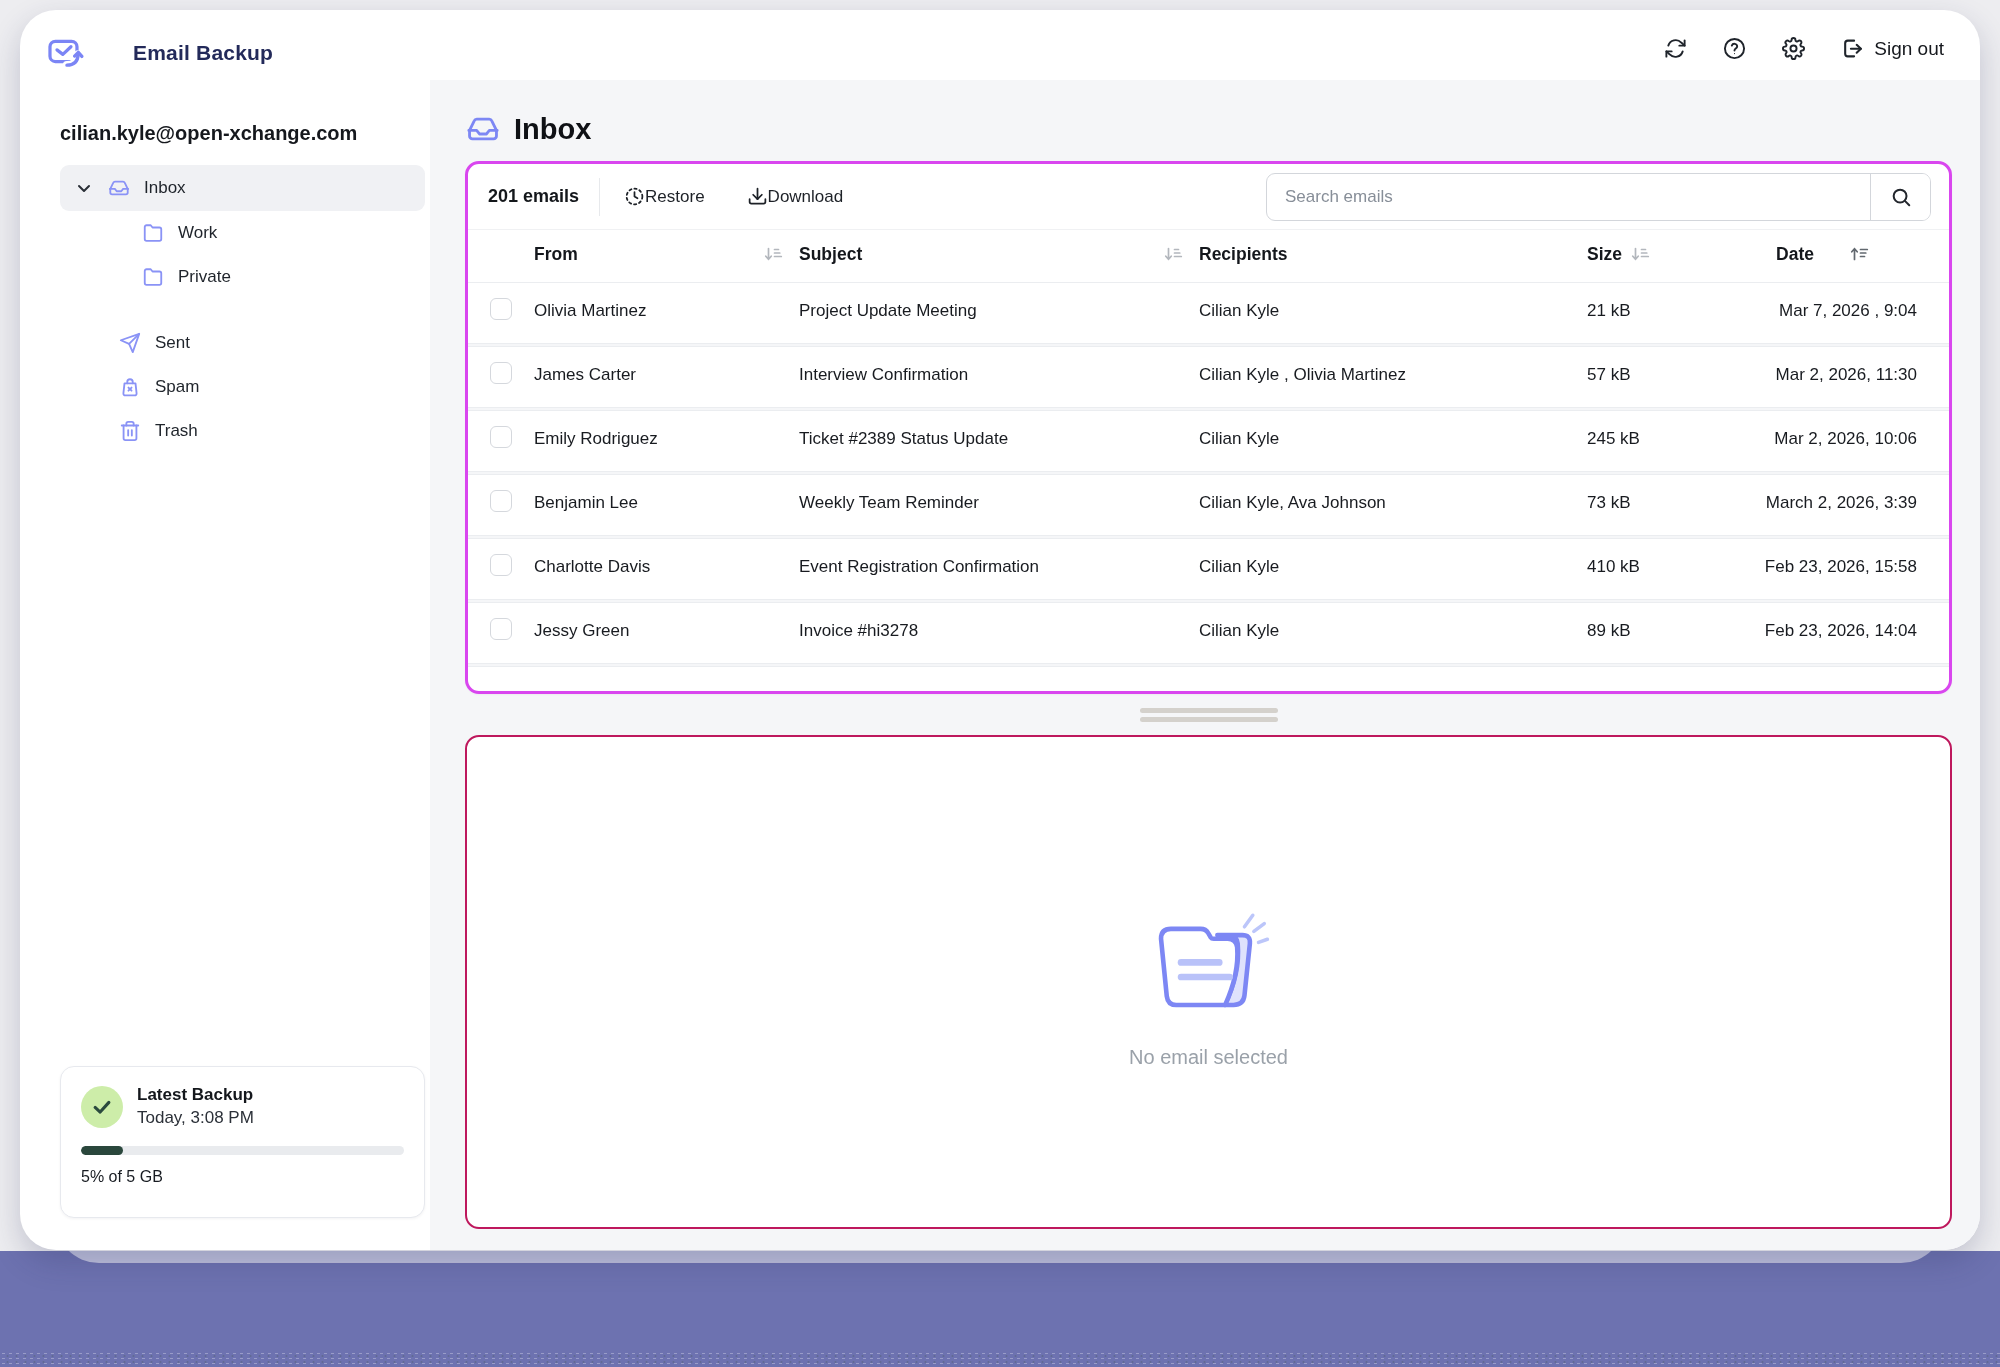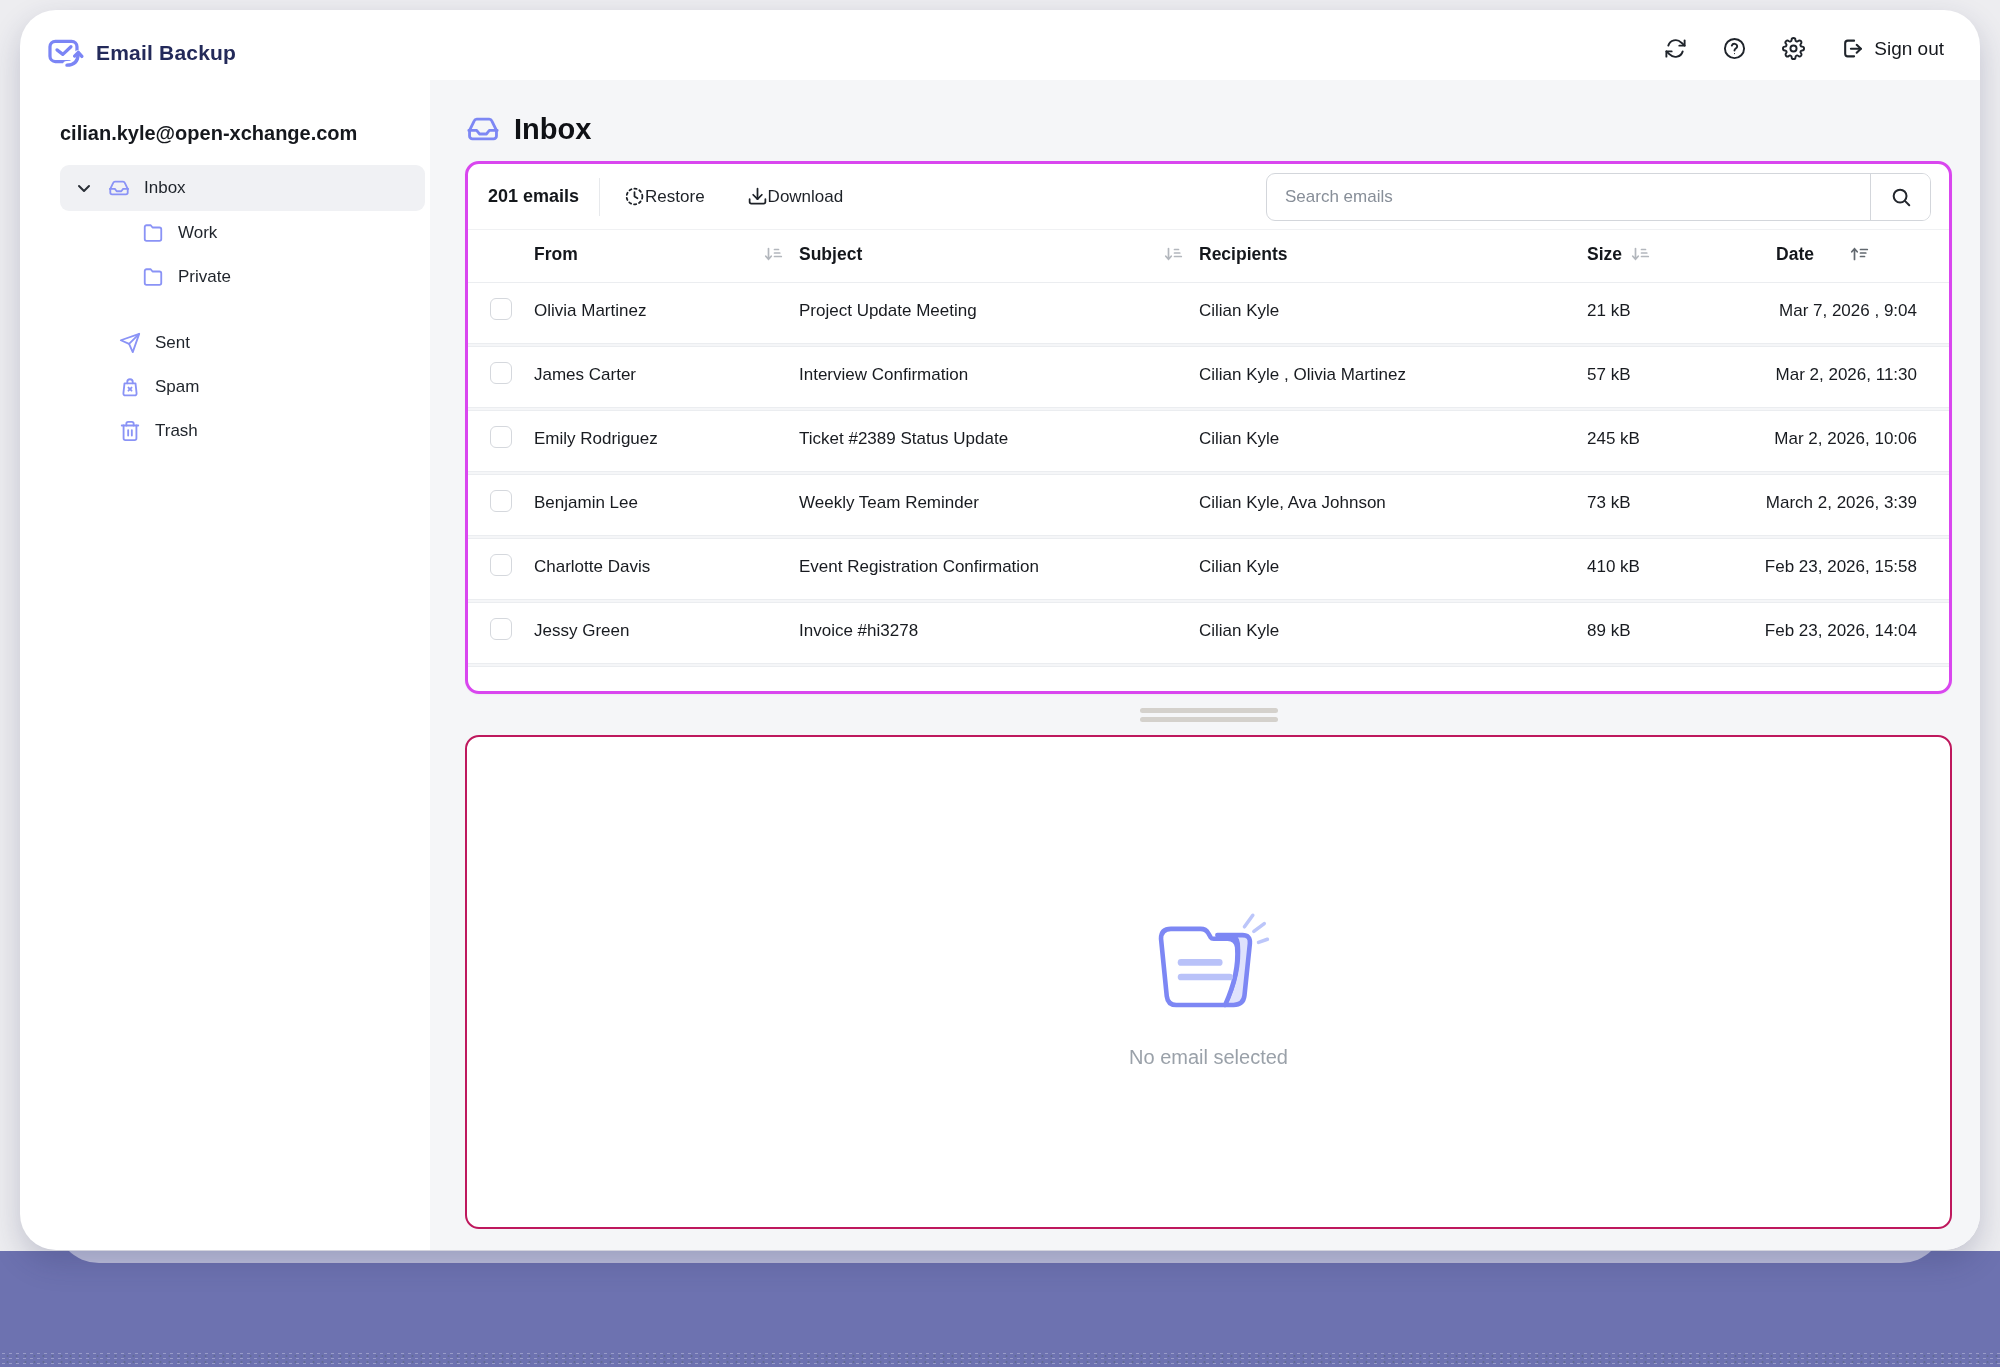--- a/index.html
+++ b/index.html
@@ -31,21 +31,21 @@
     position:absolute; left:20px; right:20px; top:10px; bottom:117px;
     background:#fff; border-radius:36px; overflow:hidden;
     box-shadow: 0 12px 30px rgba(40,45,90,.22);
   }
 
   
   .hdr { position:absolute; top:0; left:0; right:0; height:70px;
          display:flex; align-items:flex-start; justify-content:space-between;
          padding:27px 36px 0 28px; z-index:5;}
   .brand { display:flex; align-items:center; gap:12px; }
-  .brand-title { font-size:21px; font-weight:bold; color:#232a5a; letter-spacing:.2px;}
+  .brand-title { font-size:21px; font-weight:bold; color:#232a5a; letter-spacing:.2px;margin-left:37px;}
   .hdr-actions { display:flex; align-items:center; gap:36px; color:#23272e; }
   .hicon { width:23px; height:23px; display:block; cursor:pointer;}
   .signout { display:flex; align-items:center; gap:10px; cursor:pointer; }
   .signout-label { font-size:19px; color:#15181d; }
 
   
   .sidebar { position:absolute; top:70px; left:0; width:410px; bottom:14px;
              background:#fff; padding:0 22px 0 23px;margin-left:17px; }
   .account-email { margin-top:42px; font-size:20px; font-weight:bold; color:#15181d; }
   .nav { margin-top:20px; }
@@ -218,20 +218,37 @@
         <svg class="nicon" viewBox="0 0 24 24" fill="none" stroke="#8a93f6" stroke-width="2" stroke-linecap="round" stroke-linejoin="round">
           <polyline points="3 6 5 6 21 6"></polyline>
           <path d="M19 6v14a2 2 0 0 1-2 2H7a2 2 0 0 1-2-2V6m3 0V4a2 2 0 0 1 2-2h4a2 2 0 0 1 2 2v2"></path>
           <line x1="10" y1="11" x2="10" y2="17"></line>
           <line x1="14" y1="11" x2="14" y2="17"></line>
         </svg>
         <span>Trash</span>
       </div>
     </div>
 
+    <div class="backup-card">
+      <div class="backup-top">
+        <div class="check-circle">
+          <svg width="22" height="22" viewBox="0 0 24 24" fill="none" stroke="#2b4a3e" stroke-width="3.4" stroke-linecap="round" stroke-linejoin="round">
+            <polyline points="4.5 12.5 10 17.5 19.5 7"></polyline>
+          </svg>
+        </div>
+        <div>
+          <div class="backup-title">Latest Backup</div>
+          <div class="backup-time">Today, 3:08 PM</div>
+        </div>
+      </div>
+      <div class="pbar">
+        <div class="pbar-fill" id="pbar-fill" style="width: 13%;"></div>
+      </div>
+      <div class="backup-usage">5% of 5 GB</div>
+    </div>
   </div>
 
   <div class="main">
     <div class="page-title-row">
       <svg width="36" height="34" viewBox="0 0 24 24" fill="none" stroke="#7d87f4" stroke-width="2" stroke-linecap="round" stroke-linejoin="round">
         <path d="M22 13h-5.5l-2 2.5h-5L7.5 13H2"></path>
         <path d="M5.8 6.2 A2 2 0 0 1 7.7 5 h8.6 a2 2 0 0 1 1.9 1.2 L21.5 13 v4 a2 2 0 0 1 -2 2 h-15 a2 2 0 0 1 -2 -2 v-4 z"></path>
       </svg>
       <span class="page-title">Inbox</span>
     </div>

